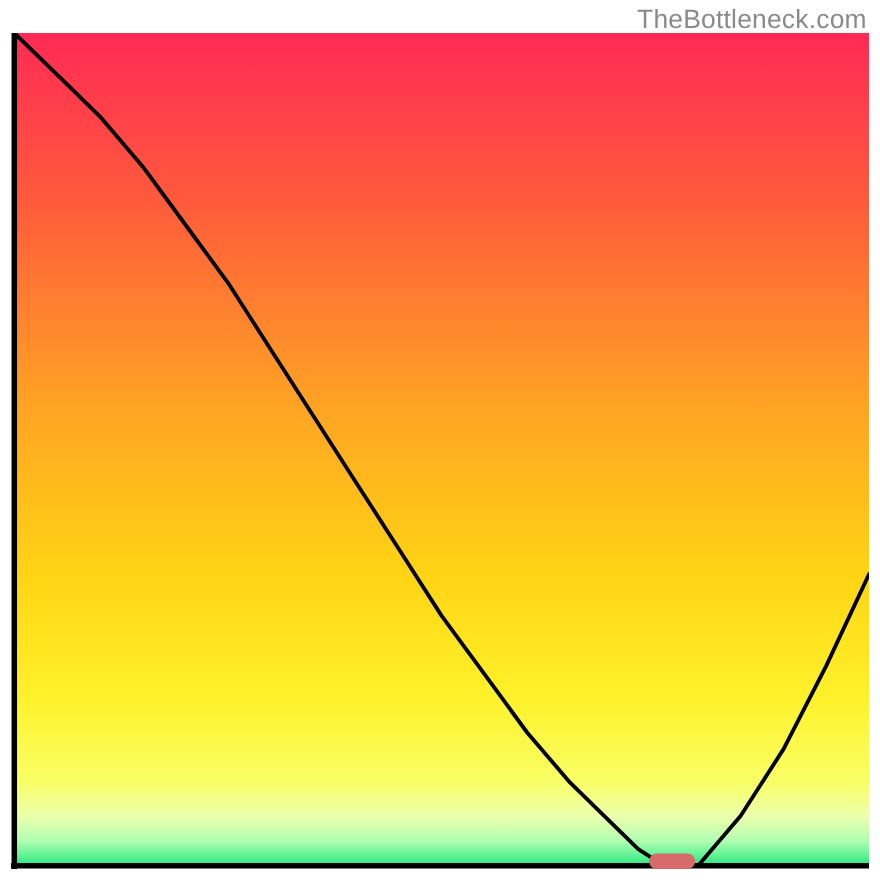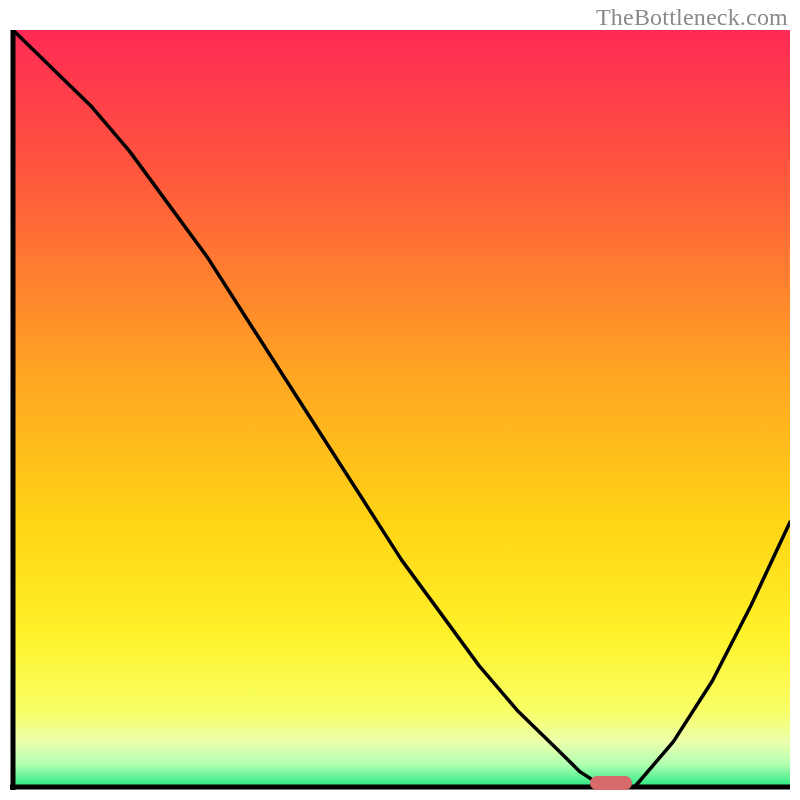--- a/index.html
+++ b/index.html
@@ -19,21 +19,20 @@
     height: 760px;
   }
   .watermark {
     position: absolute;
     top: 4px;
     right: 12px;
     color: #8a8a8a;
     font-size: 24px;
     font-weight: 400;
     letter-spacing: 0.2px;
-    font-family: Liberation Serif, serif;
   }
   .plot-area {
     position: absolute;
     inset: 0;
   }
   .legend-pill {
     position: absolute;
     width: 42px;
     height: 14px;
     background: #d76a6a;

